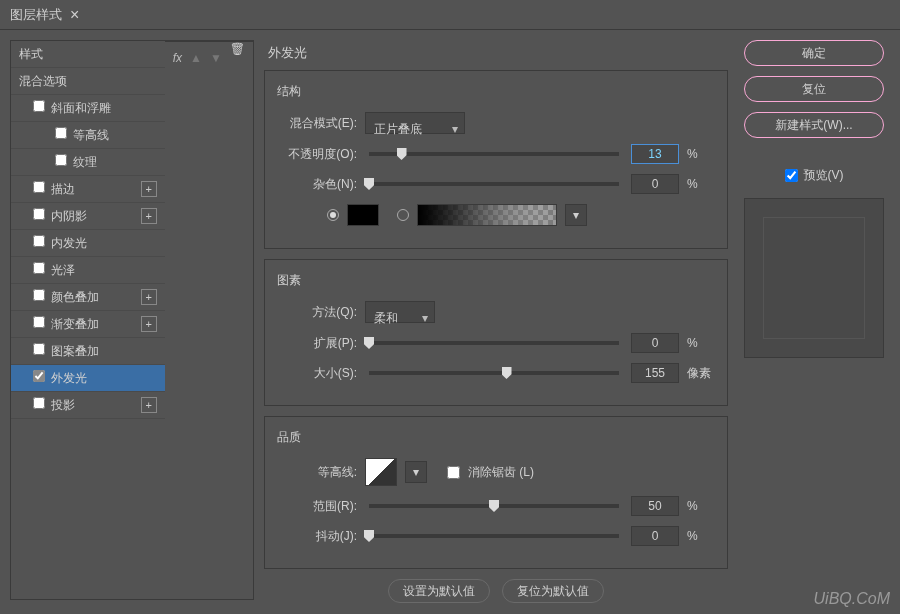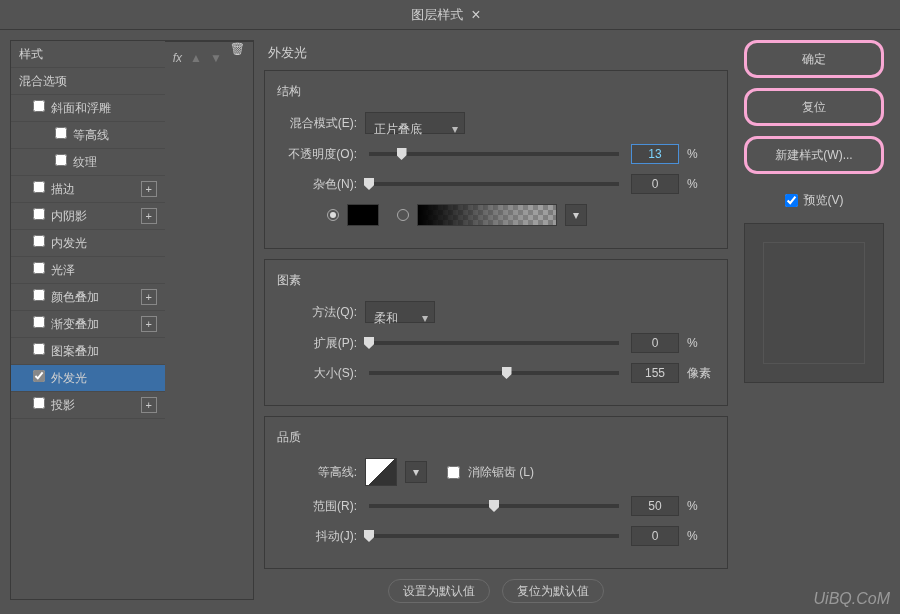--- a/index.html
+++ b/index.html
@@ -1,17 +1,17 @@
 <!DOCTYPE html>
 <html><head>
 <meta charset="utf-8">
 <style>
 *{box-sizing:border-box;margin:0;padding:0;font-family:"Microsoft YaHei",sans-serif;font-size:12px;color:#d0d0d0}
 body{background:#535353;width:900px;height:614px;overflow:hidden}
-.titlebar{height:30px;background:#535353;display:flex;align-items:center;padding:0 10px;justify-content:center;border-bottom:1px solid #3a3a3a}
+.titlebar{height:30px;background:#535353;display:flex;align-items:center;padding:0 10px;justify-content:flex-start;border-bottom:1px solid #3a3a3a}
 .titlebar .title{font-size:13px}
 .titlebar .close{font-size:16px;cursor:pointer;padding:4px 8px}
 .body{display:flex;padding:10px;gap:10px;height:580px}
 .sidebar{width:244px;border:1px solid #3a3a3a;background:#535353;display:flex;flex-direction:row}
 .side-top{flex:1;overflow:auto}
 .side-item{height:27px;display:flex;align-items:center;padding:0 8px;border-bottom:1px solid #4a4a4a;justify-content:space-between;cursor:pointer}
 .side-item.header{cursor:default}
 .side-item.indent1{padding-left:22px}
 .side-item.indent2{padding-left:44px}
 .side-item.active{background:#3a6ea5;color:#fff}
@@ -39,22 +39,22 @@
 .radio.checked::after{content:"";position:absolute;inset:2px;background:#ddd;border-radius:50%}
 .swatch{width:32px;height:22px;background:#000;border:1px solid #3a3a3a}
 .gradprev{width:140px;height:22px;background:linear-gradient(to right,#000,#fff),repeating-conic-gradient(#888 0 25%,#666 0 50%) 50%/12px 12px;background-blend-mode:normal;border:1px solid #3a3a3a;position:relative}
 .gradprev::before{content:"";position:absolute;inset:0;background:linear-gradient(to right,#000,transparent)}
 .gradprev::after{content:"";position:absolute;inset:0;background:repeating-conic-gradient(#999 0 25%,#777 0 50%) 0/10px 10px;mask:linear-gradient(to right,transparent,#000);-webkit-mask:linear-gradient(to right,transparent,#000)}
 .smallsel{width:22px;height:22px;border:1px solid #3a3a3a;display:flex;align-items:center;justify-content:center;background:#474747;cursor:pointer}
 .contour{width:32px;height:28px;border:1px solid #3a3a3a;background:linear-gradient(135deg,#fff 0 50%,#333 50% 100%)}
 .btnrow{display:flex;gap:12px;justify-content:center;margin-top:8px}
 .btn{height:24px;padding:0 14px;border:1px solid #6a6a6a;border-radius:12px;background:#535353;display:flex;align-items:center;cursor:pointer}
 .rightcol{width:152px;display:flex;flex-direction:column;gap:10px;align-items:center}
-.bigbtn{width:140px;height:38px;border:3px solid #f9a8d4;border-radius:13px;display:flex;align-items:center;justify-content:center;cursor:pointer}
-.prevrow{display:flex;align-items:center;gap:6px;margin-top:8px}
+.bigbtn{width:140px;height:26px;border:1px solid #f9a8d4;border-radius:13px;display:flex;align-items:center;justify-content:center;cursor:pointer}
+.prevrow{display:flex;align-items:center;gap:6px;margin-top:19px}
 .preview{width:140px;height:160px;background:#494949;border:1px solid #3a3a3a;margin-top:4px;position:relative}
 .preview::after{content:"";position:absolute;inset:18px;border:1px solid #555}
 .watermark{position:absolute;bottom:6px;right:10px;color:#999;font-family:Arial;font-size:16px;font-style:italic}
 </style>
 </head>
 <body>
 
 <div class="titlebar">
   <span class="title">图层样式</span>
   <span class="close">×</span>

